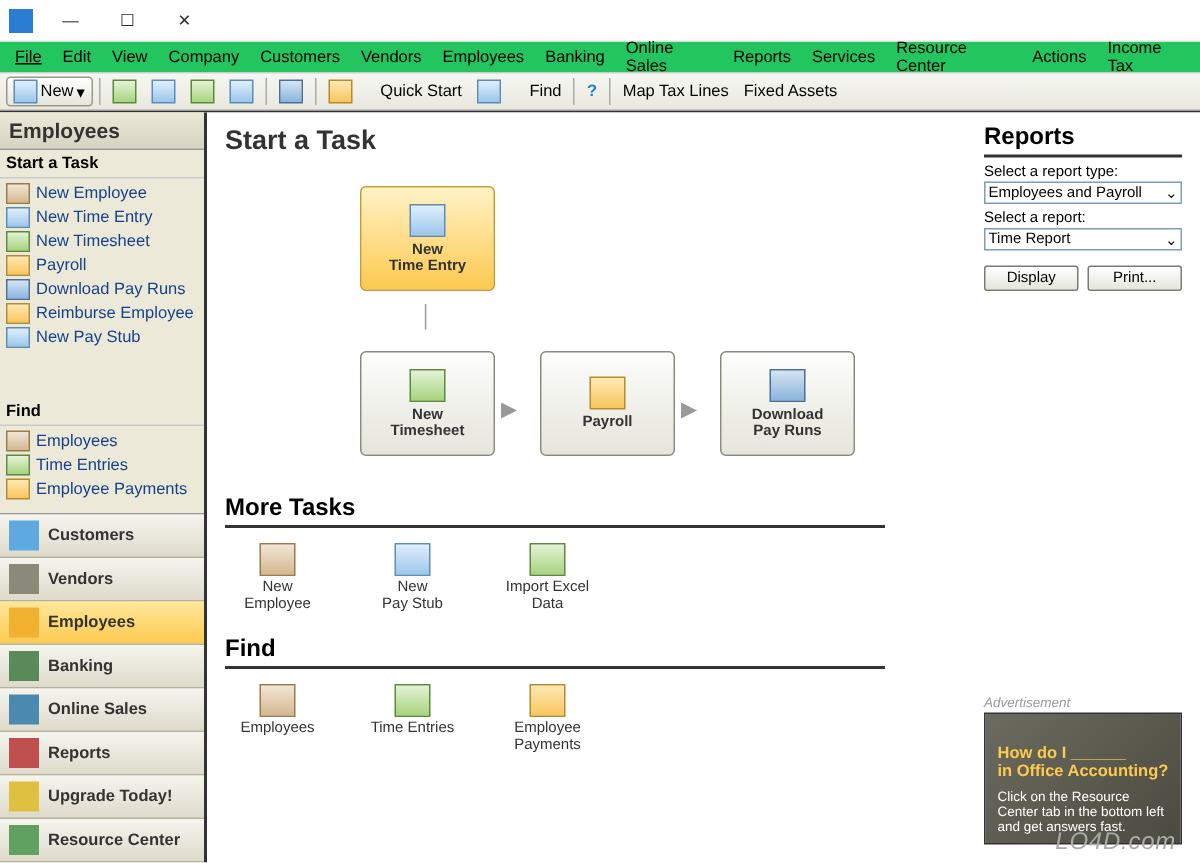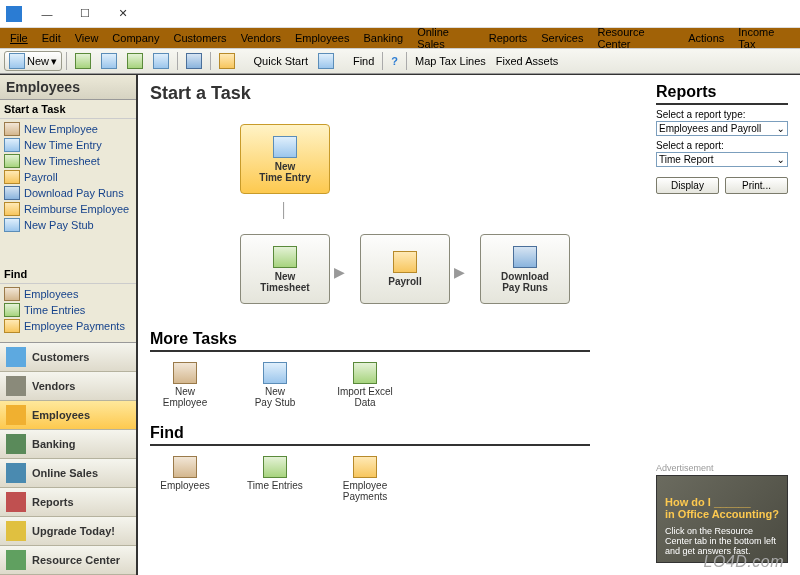--- a/index.html
+++ b/index.html
@@ -2,21 +2,21 @@
 <html><head>
 <meta charset="utf-8">
 <style>
 * { box-sizing: border-box; margin: 0; padding: 0; }
 body { font-family: "Segoe UI", Tahoma, sans-serif; font-size: 11px; background: #fff; width: 800px; height: 575px; overflow: hidden; position: relative; }
 .titlebar { height: 28px; background: #fff; border-bottom: 1px solid #ddd; display: flex; align-items: center; padding-left: 6px; }
 .titlebar .icon { width: 16px; height: 16px; background: #2b7cd3; margin-right: 6px; }
 .titlebar .title { flex: 1; font-size: 12px; color: #333; }
 .win-btns { display: flex; }
 .win-btn { width: 38px; height: 28px; display: flex; align-items: center; justify-content: center; color: #333; font-size: 11px; }
-.menubar { height: 20px; background: #a16207; display: flex; align-items: center; padding: 0 4px; gap: 2px; }
+.menubar { height: 20px; background: #22c55e; display: flex; align-items: center; padding: 0 4px; gap: 2px; }
 .menu-item { padding: 2px 6px; cursor: default; }
 .menu-item u { text-decoration: underline; }
 .toolbar { height: 26px; background: linear-gradient(#f7f7f2,#e8e8df); border-top: 1px solid #ccc; border-bottom: 1px solid #999; display: flex; align-items: center; padding: 0 4px; gap: 2px; }
 .tb-btn { display: flex; align-items: center; padding: 2px 4px; gap: 19px; }
 .tb-ico { width: 16px; height: 16px; display: inline-block; }
 .tb-sep { width: 1px; height: 18px; background: #aaa; margin: 0 2px; }
 .new-btn { background: linear-gradient(#fff,#e5e5dd); border: 1px solid #9a9a8a; border-radius: 3px; padding: 1px 4px; display: flex; align-items: center; gap: 2px; }
 .workspace { display: flex; height: calc(100% - 74px); border-top: 1px solid #333; }
 .sidebar { width: 138px; background: #ece9d8; border-right: 2px solid #333; display: flex; flex-direction: column; }
 .side-head { background: linear-gradient(#ece9d8,#d6d3c2); font-weight: bold; font-size: 14px; padding: 4px 6px; color: #333; border-bottom: 1px solid #999; }
@@ -40,21 +40,21 @@
 .task-row { display: flex; gap: 20px; padding: 4px 0 10px; }
 .task-item { display: flex; flex-direction: column; align-items: center; width: 70px; text-align: center; font-size: 10px; color: #333; gap: 2px; }
 .task-item .ti { width: 24px; height: 22px; }
 .reports-panel { position: absolute; right: 12px; top: 8px; width: 132px; }
 .reports-panel h2 { font-size: 16px; font-weight: bold; border-bottom: 2px solid #333; padding-bottom: 2px; margin-bottom: 4px; }
 .rpt-lbl { font-size: 10px; margin-top: 4px; }
 .rpt-sel { width: 100%; font-size: 10px; border: 1px solid #7b9ebd; padding: 1px 2px; background: #fff; margin-top: 1px; }
 .rpt-btns { display: flex; gap: 6px; margin-top: 10px; }
 .rpt-btn { flex: 1; font-size: 10px; padding: 2px 4px; background: linear-gradient(#fff,#e5e5dd); border: 1px solid #7b7b6b; border-radius: 2px; text-align: center; }
 .ad { position: absolute; right: 12px; bottom: 12px; width: 132px; }
-.ad-lbl { font-size: 9px; color: #999; }
+.ad-lbl { font-size: 9px; color: #999; font-style: italic; }
 .ad-box { background: linear-gradient(135deg,#6b6b5f,#4a4a40); color: #fff; padding: 20px 8px; font-size: 10px; border: 1px solid #333; margin-top: 2px; height: 88px; }
 .ad-box .q { color: #fdc94f; font-weight: bold; font-size: 11px; }
 .watermark { position: absolute; right: 16px; bottom: 4px; font-size: 16px; color: #aaa; font-style: italic; letter-spacing: 0.5px; }
 
 .ic-doc { background: linear-gradient(#dfeffc,#9cc6ec); border:1px solid #5b8db8; }
 .ic-sheet { background: linear-gradient(#e4f2d6,#a7d47e); border:1px solid #5a8a3a; }
 .ic-payroll { background: linear-gradient(#ffe9b5,#f7c65e); border:1px solid #b78a2a; }
 .ic-download { background: linear-gradient(#d6e4f2,#8ab4dd); border:1px solid #4a6f9a; }
 .ic-people { background: linear-gradient(#f2e6d6,#d4b78e); border:1px solid #9a7a4a; }
 .ic-cust { background: #5da9e0; }

